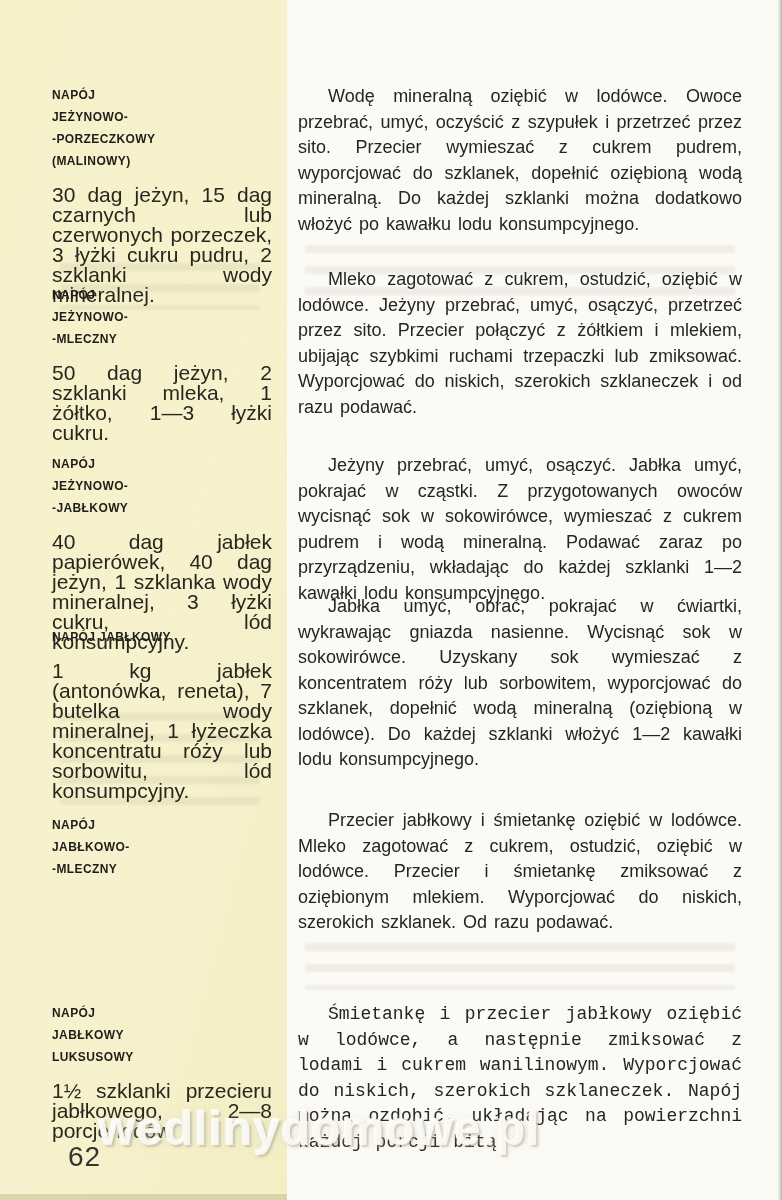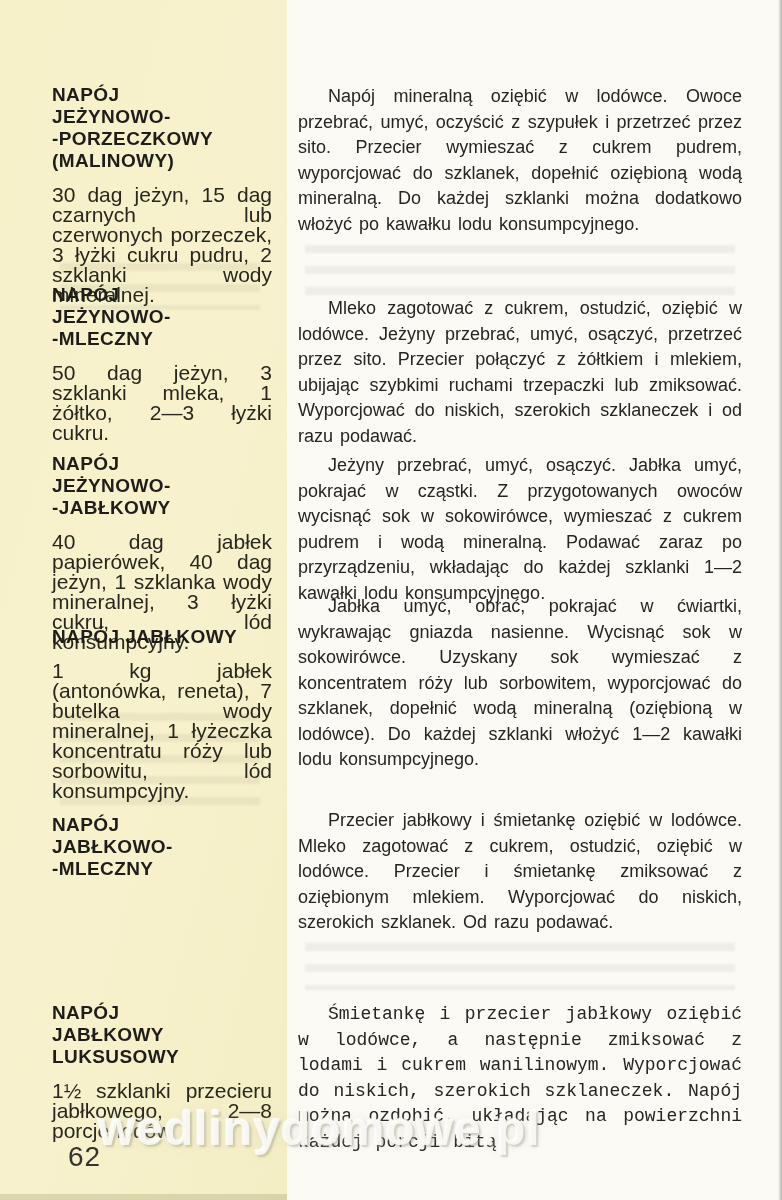--- a/index.html
+++ b/index.html
@@ -28,21 +28,21 @@
     position: absolute; left: 0; bottom: 0; width: 287px; height: 6px;
     background: rgba(186,180,135,0.45);
   }
   
   .lblock {
     position: absolute; left: 52px; width: 220px;
     color: #24231f;
   }
   .lblock h3 {
     margin: 0 0 13px 0;
-    font-size: 19px; line-height: 22px;
+    font-size: 12px; line-height: 22px;
     font-weight: bold;
     letter-spacing: 0.4px;
     white-space: pre-line;
     color: #1e1d1a;
   }
   .lblock p {
     margin: 0;
     font-size: 21px; line-height: 20px;
     text-align: justify;
     word-spacing: 1.5px;
@@ -105,21 +105,21 @@
     <h3>NAPÓJ
 JEŻYNOWO-
 -PORZECZKOWY
 (MALINOWY)</h3>
     <p>30 dag jeżyn, 15 dag czarnych lub czerwonych porzeczek, 3 łyżki cukru pudru, 2 szklanki wody mineralnej.</p>
   </div>
   <div class="lblock" style="top:284px;">
     <h3>NAPÓJ
 JEŻYNOWO-
 -MLECZNY</h3>
-    <p>50 dag jeżyn, 3 szklanki mleka, 1 żółtko, 2—3 łyżki cukru.</p>
+    <p>50 dag jeżyn, 2 szklanki mleka, 1 żółtko, 1—3 łyżki cukru.</p>
   </div>
   <div class="lblock" style="top:453px;">
     <h3>NAPÓJ
 JEŻYNOWO-
 -JABŁKOWY</h3>
     <p>40 dag jabłek papierówek, 40 dag jeżyn, 1 szklanka wody mineralnej, 3 łyżki cukru, lód konsumpcyjny.</p>
   </div>
   <div class="lblock" style="top:626px;">
     <h3>NAPÓJ JABŁKOWY</h3>
     <p>1 kg jabłek (antonówka, reneta), 7 butelka wody mineralnej, 1 łyżeczka koncentratu róży lub sorbowitu, lód konsumpcyjny.</p>
@@ -129,22 +129,22 @@
 JABŁKOWO-
 -MLECZNY</h3>
   </div>
   <div class="lblock" style="top:1002px;">
     <h3>NAPÓJ
 JABŁKOWY
 LUKSUSOWY</h3>
     <p>1½ szklanki przecieru jabłkowego, 2—8 porcje lodów</p>
   </div>
 
-  <p class="rblock" style="top:84px;">Napój mineralną oziębić w lodówce. Owoce przebrać, umyć, oczyścić z szypułek i przetrzeć przez sito. Przecier wymieszać z cukrem pudrem, wyporcjować do szklanek, dopełnić oziębioną wodą mineralną. Do każdej szklanki można dodatkowo włożyć po kawałku lodu konsumpcyjnego.</p>
-  <p class="rblock" style="top:296px;">Mleko zagotować z cukrem, ostudzić, oziębić w lodówce. Jeżyny przebrać, umyć, osączyć, przetrzeć przez sito. Przecier połączyć z żółtkiem i mlekiem, ubijając szybkimi ruchami trzepaczki lub zmiksować. Wyporcjować do niskich, szerokich szklaneczek i od razu podawać.</p>
+  <p class="rblock" style="top:84px;">Wodę mineralną oziębić w lodówce. Owoce przebrać, umyć, oczyścić z szypułek i przetrzeć przez sito. Przecier wymieszać z cukrem pudrem, wyporcjować do szklanek, dopełnić oziębioną wodą mineralną. Do każdej szklanki można dodatkowo włożyć po kawałku lodu konsumpcyjnego.</p>
+  <p class="rblock" style="top:267px;">Mleko zagotować z cukrem, ostudzić, oziębić w lodówce. Jeżyny przebrać, umyć, osączyć, przetrzeć przez sito. Przecier połączyć z żółtkiem i mlekiem, ubijając szybkimi ruchami trzepaczki lub zmiksować. Wyporcjować do niskich, szerokich szklaneczek i od razu podawać.</p>
   <p class="rblock" style="top:453px;">Jeżyny przebrać, umyć, osączyć. Jabłka umyć, pokrajać w cząstki. Z przygotowanych owoców wycisnąć sok w sokowirówce, wymieszać z cukrem pudrem i wodą mineralną. Podawać zaraz po przyrządzeniu, wkładając do każdej szklanki 1—2 kawałki lodu konsumpcyjnego.</p>
   <p class="rblock" style="top:594px;">Jabłka umyć, obrać, pokrajać w ćwiartki, wykrawając gniazda nasienne. Wycisnąć sok w sokowirówce. Uzyskany sok wymieszać z koncentratem róży lub sorbowitem, wyporcjować do szklanek, dopełnić wodą mineralną (oziębioną w lodówce). Do każdej szklanki włożyć 1—2 kawałki lodu konsumpcyjnego.</p>
   <p class="rblock" style="top:808px;">Przecier jabłkowy i śmietankę oziębić w lodówce. Mleko zagotować z cukrem, ostudzić, oziębić w lodówce. Przecier i śmietankę zmiksować z oziębionym mlekiem. Wyporcjować do niskich, szerokich szklanek. Od razu podawać.</p>
   <p class="rblock" style="top:1002px;font-family:Liberation Mono, monospace;">Śmietankę i przecier jabłkowy oziębić w lodówce, a następnie zmiksować z lodami i cukrem wanilinowym. Wyporcjować do niskich, szerokich szklaneczek. Napój można ozdobić, układając na powierzchni każdej porcji bitą</p>
 
   <div class="watermark">wedlinydomowe.pl</div>
 
   <div class="page-number">62</div>
 
   <div class="scan-edge-right"></div>

